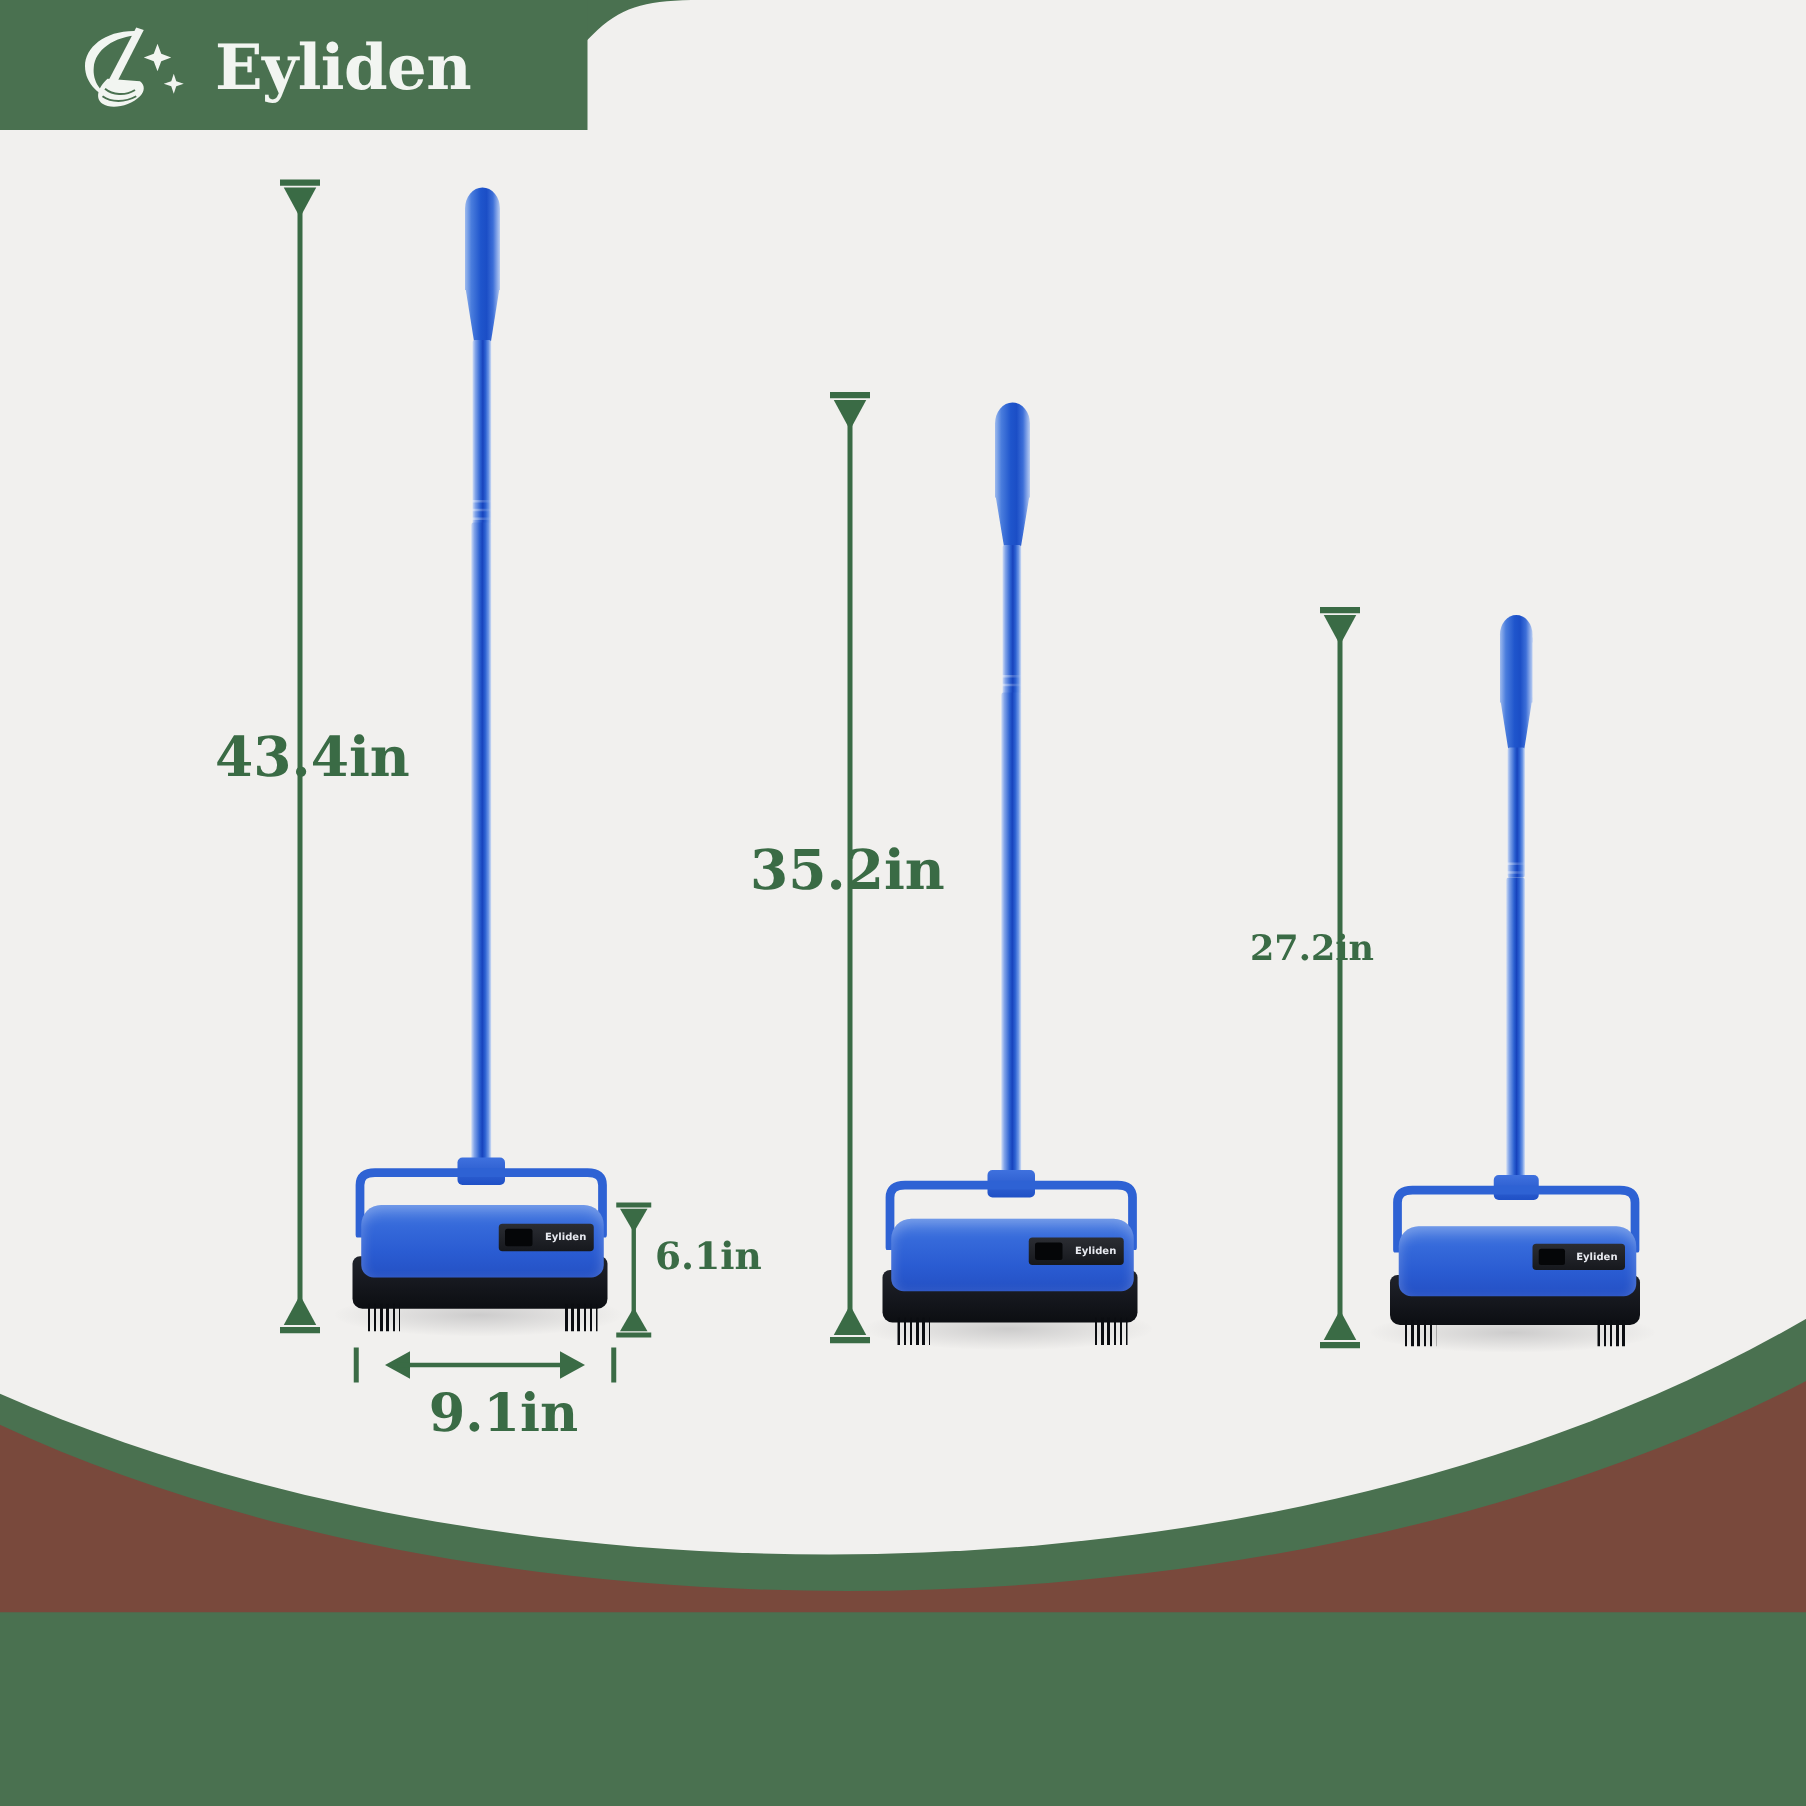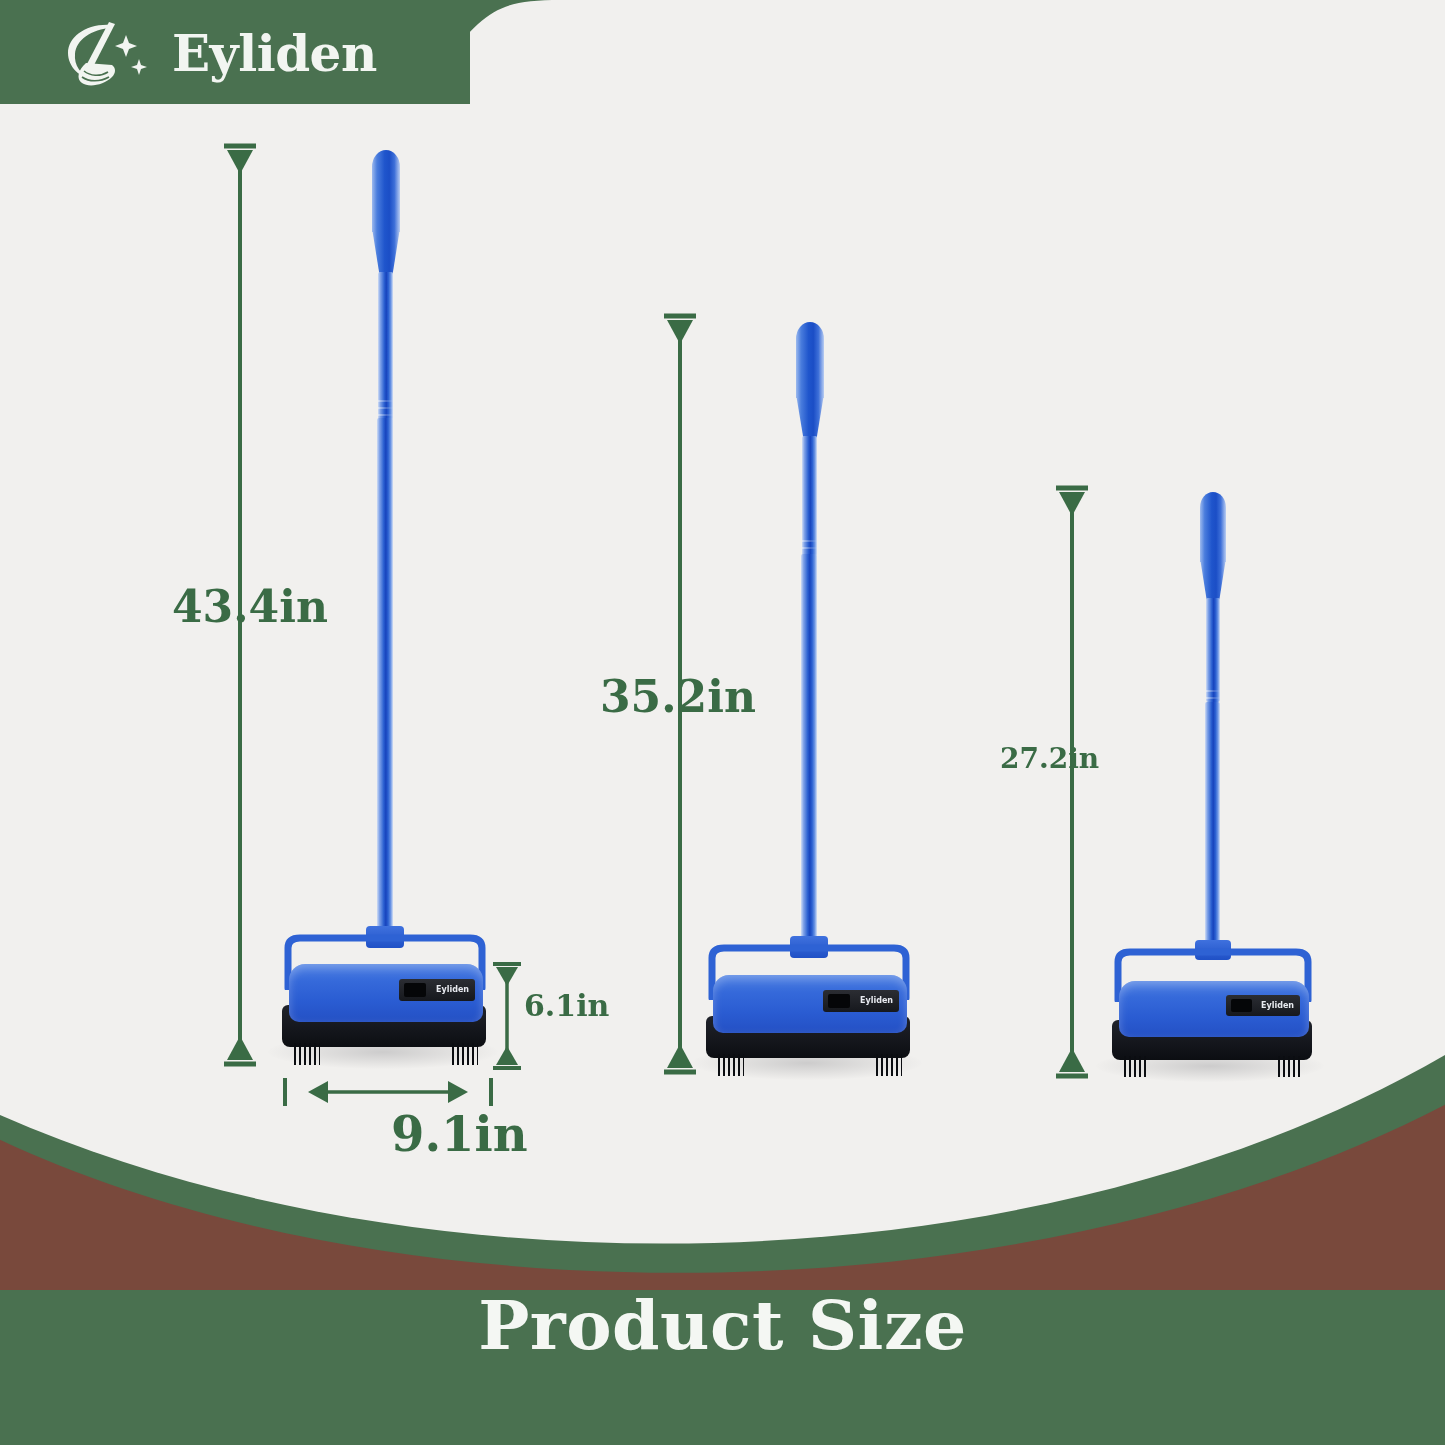--- a/index.html
+++ b/index.html
@@ -218,21 +218,21 @@
   </svg>
   <div class="dim-label" style="left:524px;top:975px;font-size:30px;margin-top:16px;">6.1in</div>
 
   <svg class="dim" style="left:280px;top:1072px;" width="216" height="42" viewBox="0 0 216 42">
     <line x1="5" y1="6" x2="5" y2="34" stroke="#3a6b45" stroke-width="4"></line>
     <polygon points="28,20 48,9 48,31" fill="#3a6b45"></polygon>
     <line x1="38" y1="20" x2="178" y2="20" stroke="#3a6b45" stroke-width="3.5"></line>
     <polygon points="188,20 168,9 168,31" fill="#3a6b45"></polygon>
     <line x1="211" y1="6" x2="211" y2="34" stroke="#3a6b45" stroke-width="4"></line>
   </svg>
-  <div class="dim-label" style="left:343px;top:1110px;font-size:48px;margin-left:48px;">9.1in</div>
+  <div class="dim-label" style="left:343px;top:1110px;font-size:42px;">9.1in</div>
 
   <div class="product" style="left:600px;top:0;width:420px;height:1110px;">
 
     <div class="shadow" style="left:92px;top:1046px;width:230px;height:34px;"></div>
 
     <div class="grip-cap" style="left:196px;top:322px;width:28px;height:24px;"></div>
     <div class="grip" style="left:196px;top:342px;width:28px;height:56px;"></div>
     <svg class="grip-taper" style="left:196px;top:394px;" width="28" height="48" viewBox="0 0 28 48">
       <defs>
         <linearGradient id="gt2" x1="0" y1="0" x2="1" y2="0">
@@ -322,15 +322,14 @@
 
   <svg class="dim" style="left:1042px;top:482px;" width="60" height="600" viewBox="0 0 60 600">
     <line x1="14" y1="6" x2="46" y2="6" stroke="#3a6b45" stroke-width="5"></line>
     <polygon points="30,34 17,10 43,10" fill="#3a6b45"></polygon>
     <line x1="30" y1="24" x2="30" y2="576" stroke="#3a6b45" stroke-width="4"></line>
     <polygon points="30,566 17,590 43,590" fill="#3a6b45"></polygon>
     <line x1="14" y1="594" x2="46" y2="594" stroke="#3a6b45" stroke-width="5"></line>
   </svg>
   <div class="dim-label" style="left:1000px;top:745px;font-size:28px;">27.2in</div>
 
-  <div class="footer-title">Product Size</div>
 
 </div>
 
 </body></html>

